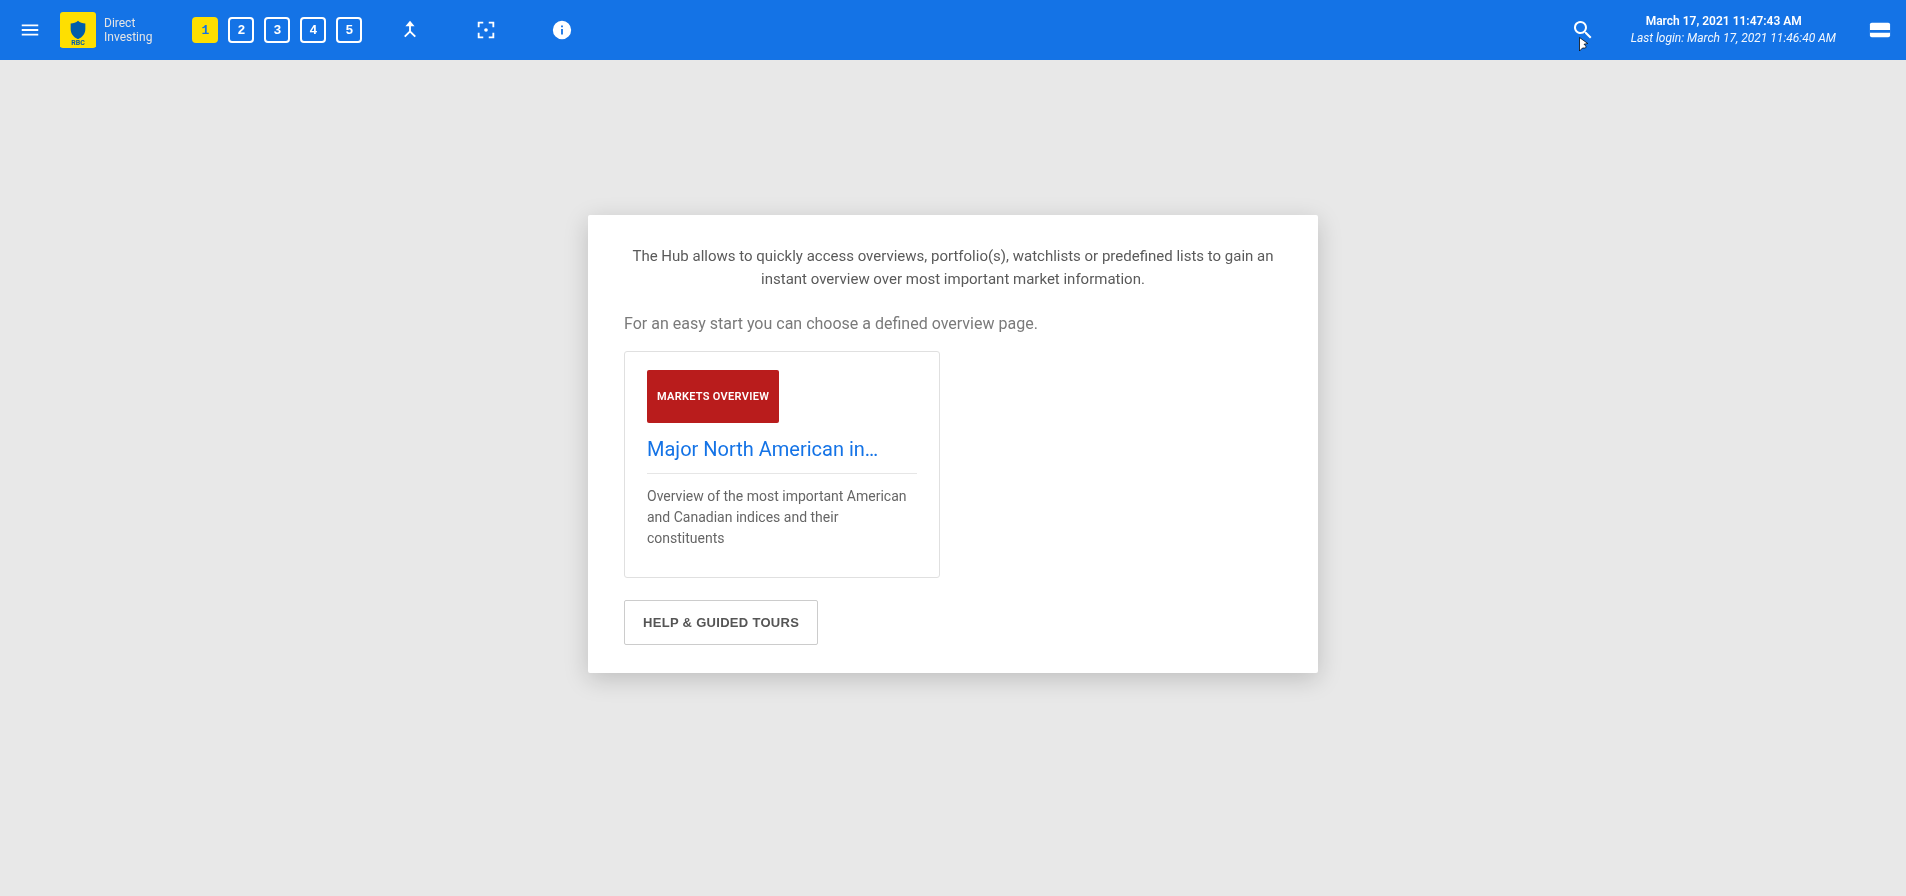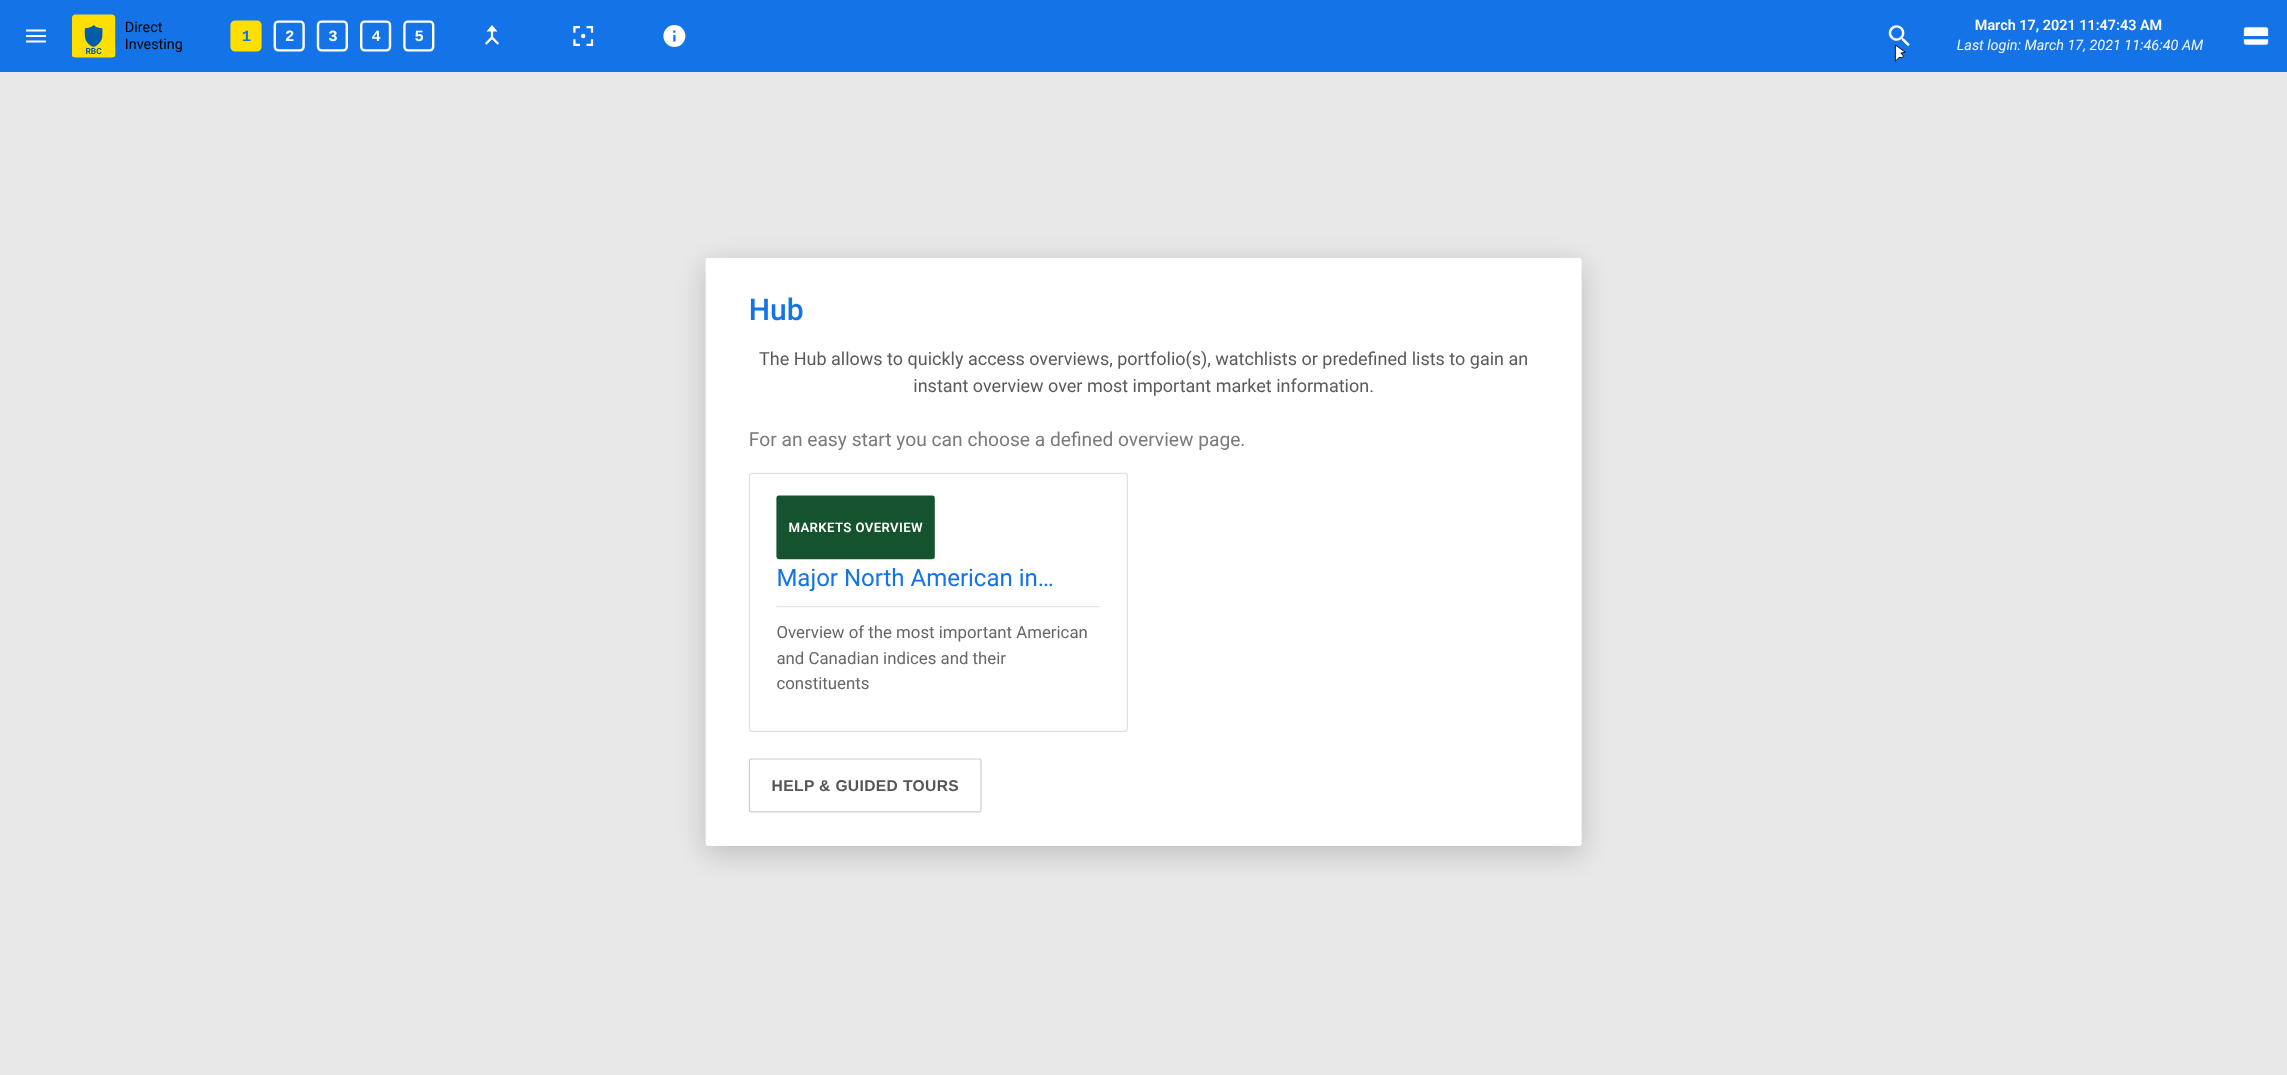--- a/index.html
+++ b/index.html
@@ -42,21 +42,21 @@
     bottom: 1px; left: 0; right: 0;
     font-size: 7px;
     font-weight: bold;
     text-align: center;
     color: #005daa;
     background: #fedf01;
   }
   .logo-text {
     font-size: 12px;
     line-height: 1.2;
-    color: #000000;
+    color: #e5e5e5;
   }
   .logo-text .line1 { display: block; }
   .logo-text .line2 { display: block; }
   .nav-nums {
     display: flex; gap: 10px;
     margin-right: 30px;
   }
   .nav-num {
     width: 26px; height: 26px;
     border: 2px solid #fff;
@@ -166,28 +166,28 @@
   .overview-card {
     border: 1px solid #e0e0e0;
     border-radius: 3px;
     width: 316px;
     padding: 18px 22px 28px 22px;
     cursor: pointer;
     margin-bottom: 22px;
   }
   .ov-badge {
     display: inline-block;
-    background: #14532d;
+    background: #b91c1c;
     color: #fff;
     font-size: 11px;
     font-weight: 600;
     letter-spacing: 0.3px;
     padding: 20px 10px;
     border-radius: 2px;
-    margin-bottom: 3px;
+    margin-bottom: 14px;
   }
   .ov-title {
     color: #1473e6;
     font-size: 20px;
     font-weight: 400;
     white-space: nowrap;
     overflow: hidden;
     text-overflow: ellipsis;
     padding-bottom: 12px;
     border-bottom: 1px solid #e6e6e6;
@@ -279,21 +279,20 @@
   <div class="menu-right">
     <svg width="22" height="18" viewBox="0 0 24 18">
         <rect x="1" y="1" width="22" height="16" rx="2"></rect>
         <rect x="1" y="9" width="22" height="3" fill="#1473e6"></rect>
       </svg>
   </div>
 </div>
 
 <div class="content">
   <div class="hub-card">
-    <h1 class="hub-title">Hub</h1>
     <p class="hub-desc">The Hub allows to quickly access overviews, portfolio(s), watchlists or predefined lists to gain an instant overview over most important market information.</p>
 
 
     <p class="tab-hint">For an easy start you can choose a defined overview page.</p>
 
     <div class="overview-card">
       <span class="ov-badge">MARKETS OVERVIEW</span>
       <div class="ov-title">Major North American in…</div>
       <div class="ov-desc">Overview of the most important American and Canadian indices and their constituents</div>
     </div>

